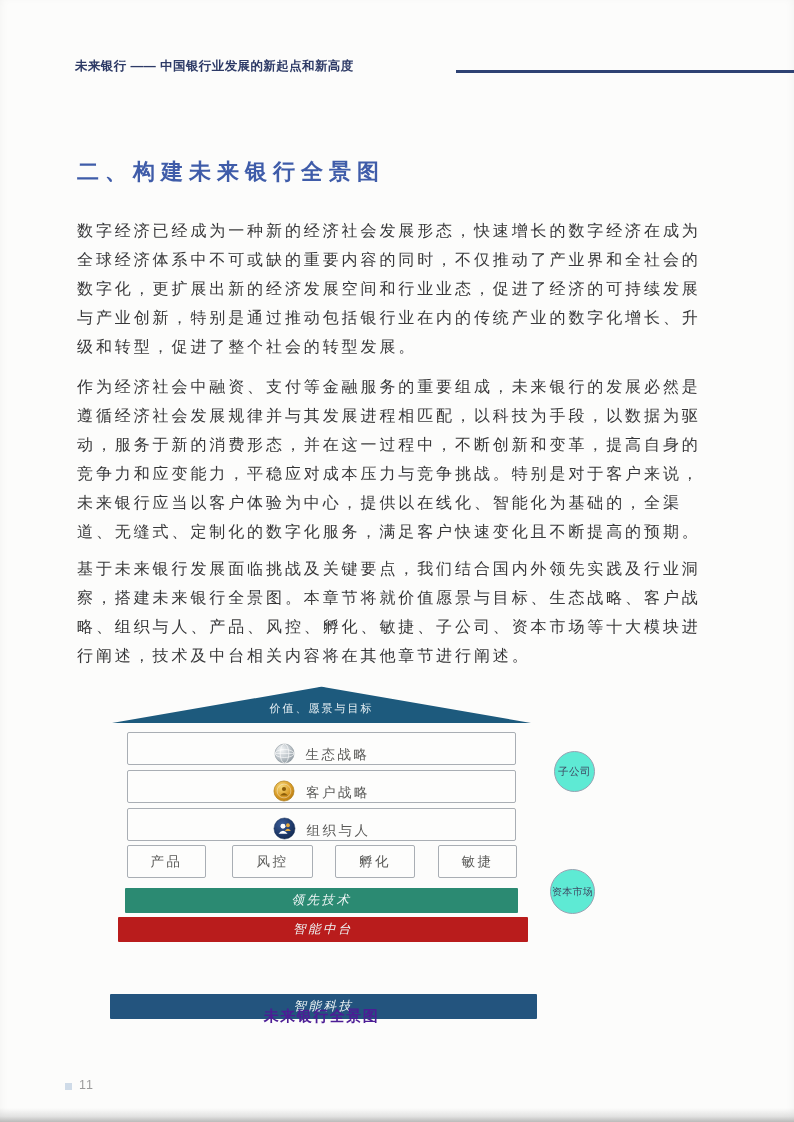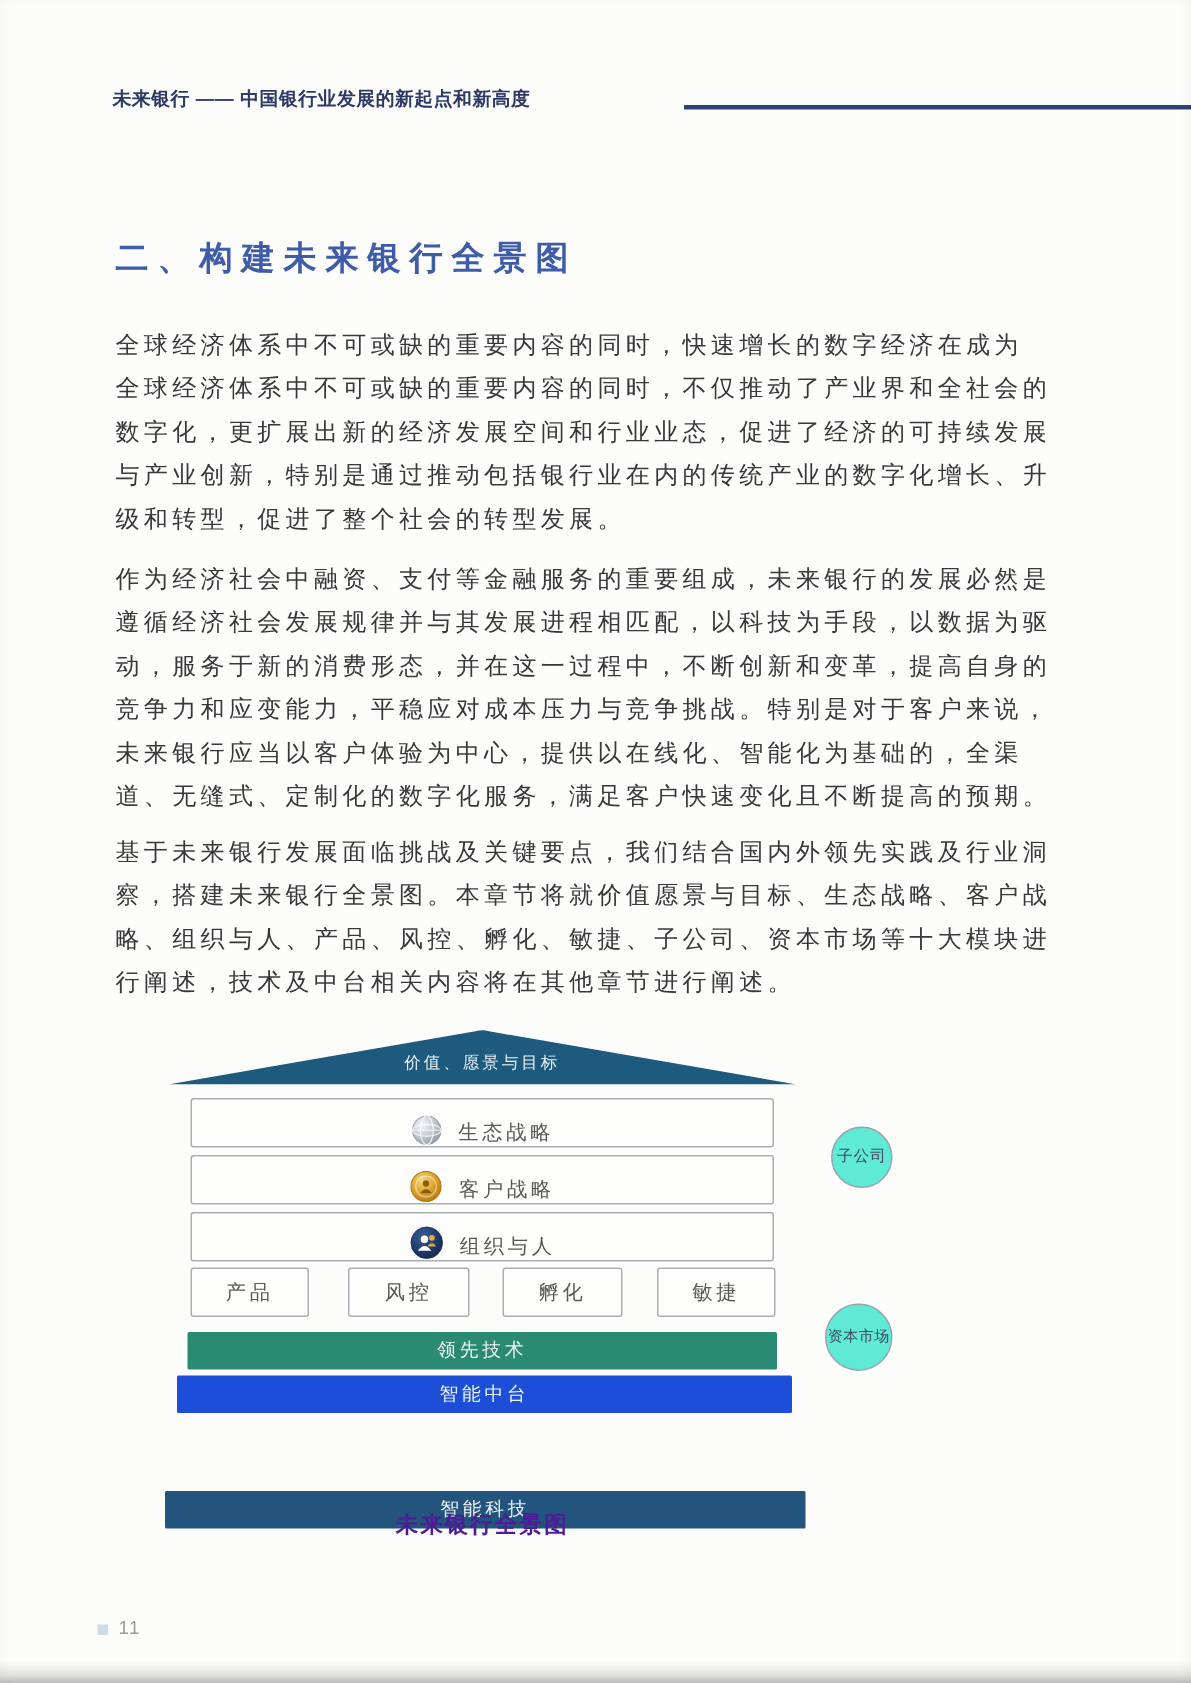--- a/index.html
+++ b/index.html
@@ -44,21 +44,21 @@
   .srow .label,.mbox{font-size:13.5px;color:#585856;letter-spacing:2.5px;}
   .mbox{
     position:absolute;top:845px;height:33px;border:1px solid #a9aeb4;border-radius:2px;
     background:#fdfdfc;display:flex;align-items:center;justify-content:center;box-sizing:border-box;
   }
   .mbox1{left:127px;width:79px}.mbox2{left:232px;width:81px}
   .mbox3{left:335px;width:80px}.mbox4{left:438px;width:79px}
   .tbar{
     position:absolute;height:25px;border-radius:1px;
     display:flex;align-items:center;justify-content:center;
-    color:#eef5f5;font-size:12.5px;letter-spacing:2.5px;
+    color:#eef5f5;font-size:12.5px;letter-spacing:2.5px;font-style:italic;
   }
   .tbar1{left:125px;width:393px;top:888px}
   .tbar2{left:118px;width:410px;top:917px}
   .tbar3{left:110px;width:427px;top:946px}
   .circle{
     position:absolute;border:1.5px solid #98a3b2;border-radius:50%;background:#5eead4;
     display:flex;align-items:center;justify-content:center;color:#3f4a63;box-sizing:border-box;
     text-align:center;line-height:1.1;
   }
   .circle1{left:554px;top:751px;width:41px;height:41px;font-size:10.5px;letter-spacing:0.5px;}
@@ -74,21 +74,21 @@
 <body>
 
 <div class="page">
 
   <div class="header-title">未来银行 —— 中国银行业发展的新起点和新高度</div>
   <div class="header-rule"></div>
 
   <h2 class="section-heading">二、构建未来银行全景图</h2>
 
   <div class="para p1">
-      <div>全球经济体系中不可或缺的重要内容的同时，快速增长的数字经济在成为</div>
+      <div>数字经济已经成为一种新的经济社会发展形态，快速增长的数字经济在成为</div>
       <div>全球经济体系中不可或缺的重要内容的同时，不仅推动了产业界和全社会的</div>
       <div>数字化，更扩展出新的经济发展空间和行业业态，促进了经济的可持续发展</div>
       <div>与产业创新，特别是通过推动包括银行业在内的传统产业的数字化增长、升</div>
       <div>级和转型，促进了整个社会的转型发展。</div>
     </div>
   <div class="para p2">
       <div>作为经济社会中融资、支付等金融服务的重要组成，未来银行的发展必然是</div>
       <div>遵循经济社会发展规律并与其发展进程相匹配，以科技为手段，以数据为驱</div>
       <div>动，服务于新的消费形态，并在这一过程中，不断创新和变革，提高自身的</div>
       <div>竞争力和应变能力，平稳应对成本压力与竞争挑战。特别是对于客户来说，</div>
@@ -158,21 +158,21 @@
     </svg>
     <span class="label">组织与人</span>
   </div>
 
   <div class="mbox mbox1">产品</div>
   <div class="mbox mbox2">风控</div>
   <div class="mbox mbox3">孵化</div>
   <div class="mbox mbox4">敏捷</div>
 
   <div class="tbar tbar1" style="background: rgb(43, 138, 114);">领先技术</div>
-  <div class="tbar tbar2" style="background: #1d4ed8;">智能中台</div>
+  <div class="tbar tbar2" style="background: #b91c1c;">智能中台</div>
   <div class="tbar tbar3" style="background: rgb(35, 84, 126); margin-top: 48px;">智能科技</div>
 
   <div class="circle circle1">子公司</div>
   <div class="circle circle2">资本市场</div>
 
   <div class="caption">未来银行全景图</div>
 
   <span class="pagetick"></span>
   <div class="pagenum">11</div>
 

